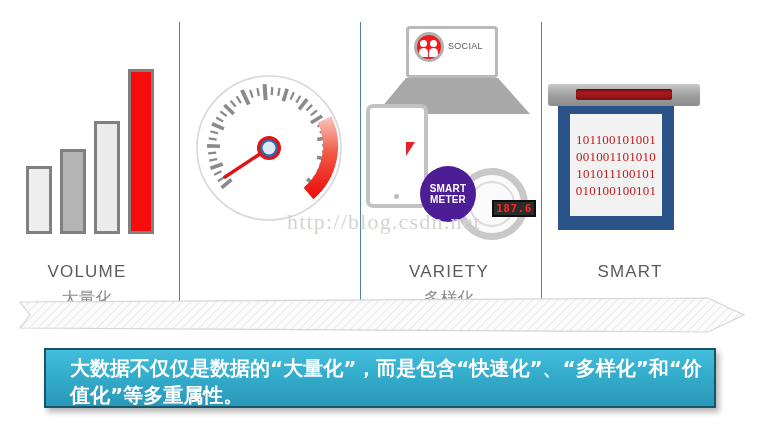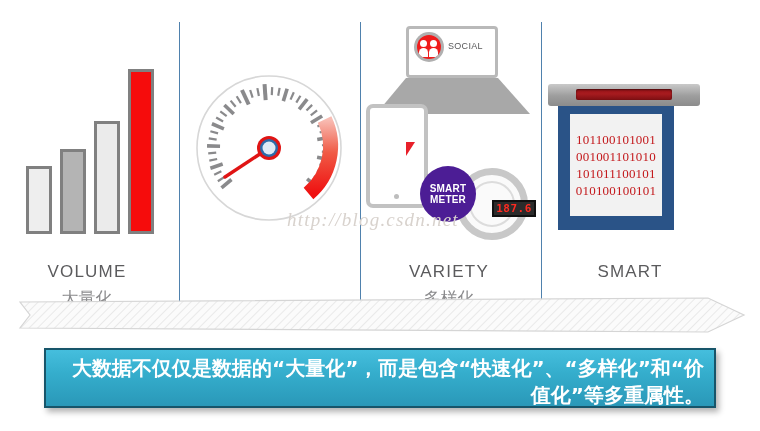--- a/index.html
+++ b/index.html
@@ -116,32 +116,31 @@
   .L2{left:178px;top:262px;}
   .L3{left:359px;top:262px;}
   .L4{left:540px;top:262px;}
 
   
   .arrow{position:absolute;left:18px;top:296px;width:728px;height:38px;}
 
   
   .watermark{
     position:absolute;left:287px;top:209px;
-    font-family:"Liberation Serif", serif;font-size:19px;
-    color:#d8d2cd;letter-spacing:1.2px;white-space:nowrap;font-style:italic;
+    font-family:"Liberation Serif", serif;font-size:22px;
+    color:#d8d2cd;letter-spacing:1.2px;white-space:nowrap;
   }
 
   
   .caption{
     position:absolute;left:44px;top:348px;width:672px;height:60px;
     background:linear-gradient(#45bedd 0%,#35aecd 40%,#2a98b8 100%);
     border:2px solid #17556a;box-sizing:border-box;
     box-shadow:3px 4px 6px rgba(0,0,0,.30);
-    padding:5px 10px 0 12px;
-    text-align:right;
+    padding:5px 10px 0 24px;
   }
   .caption p{
     margin:0;color:#ffffff;font-size:20px;line-height:27px;font-weight:bold;
     font-family:"DejaVu Sans", sans-serif;letter-spacing:0px;
   }
 </style>
 </head>
 <body>
 
 <div id="stage">

